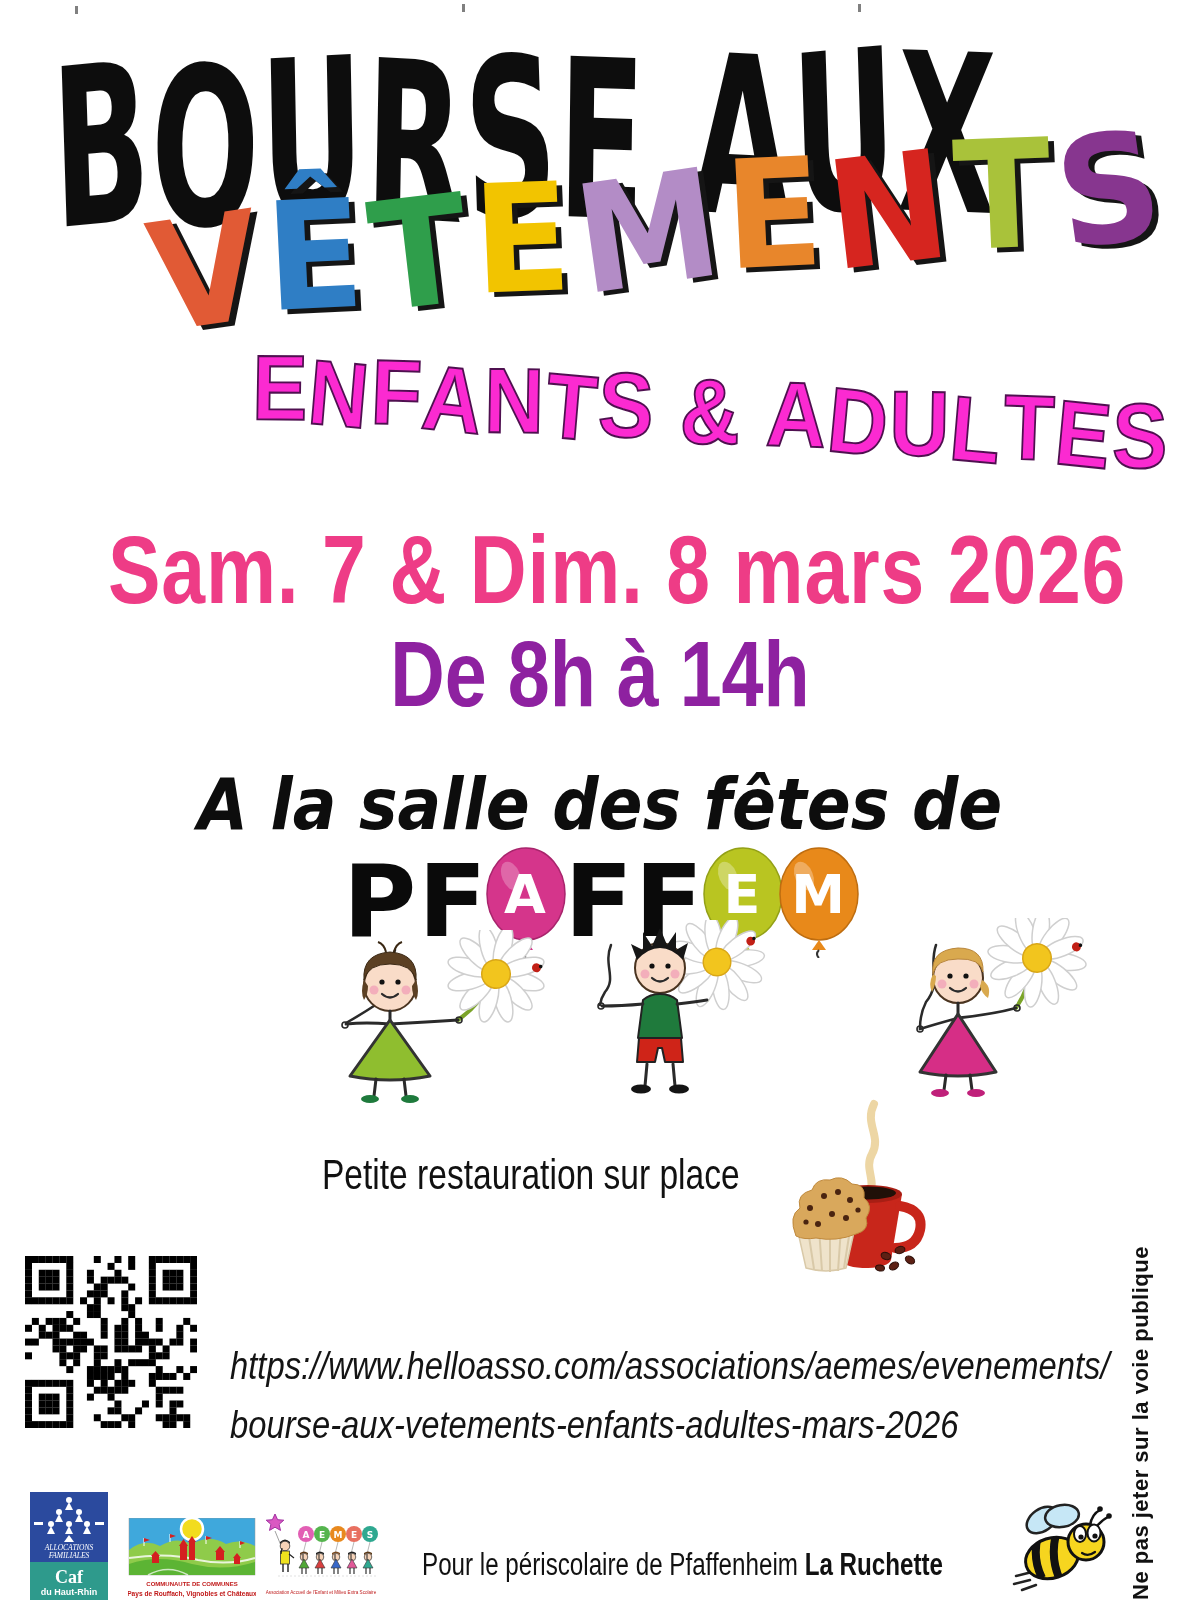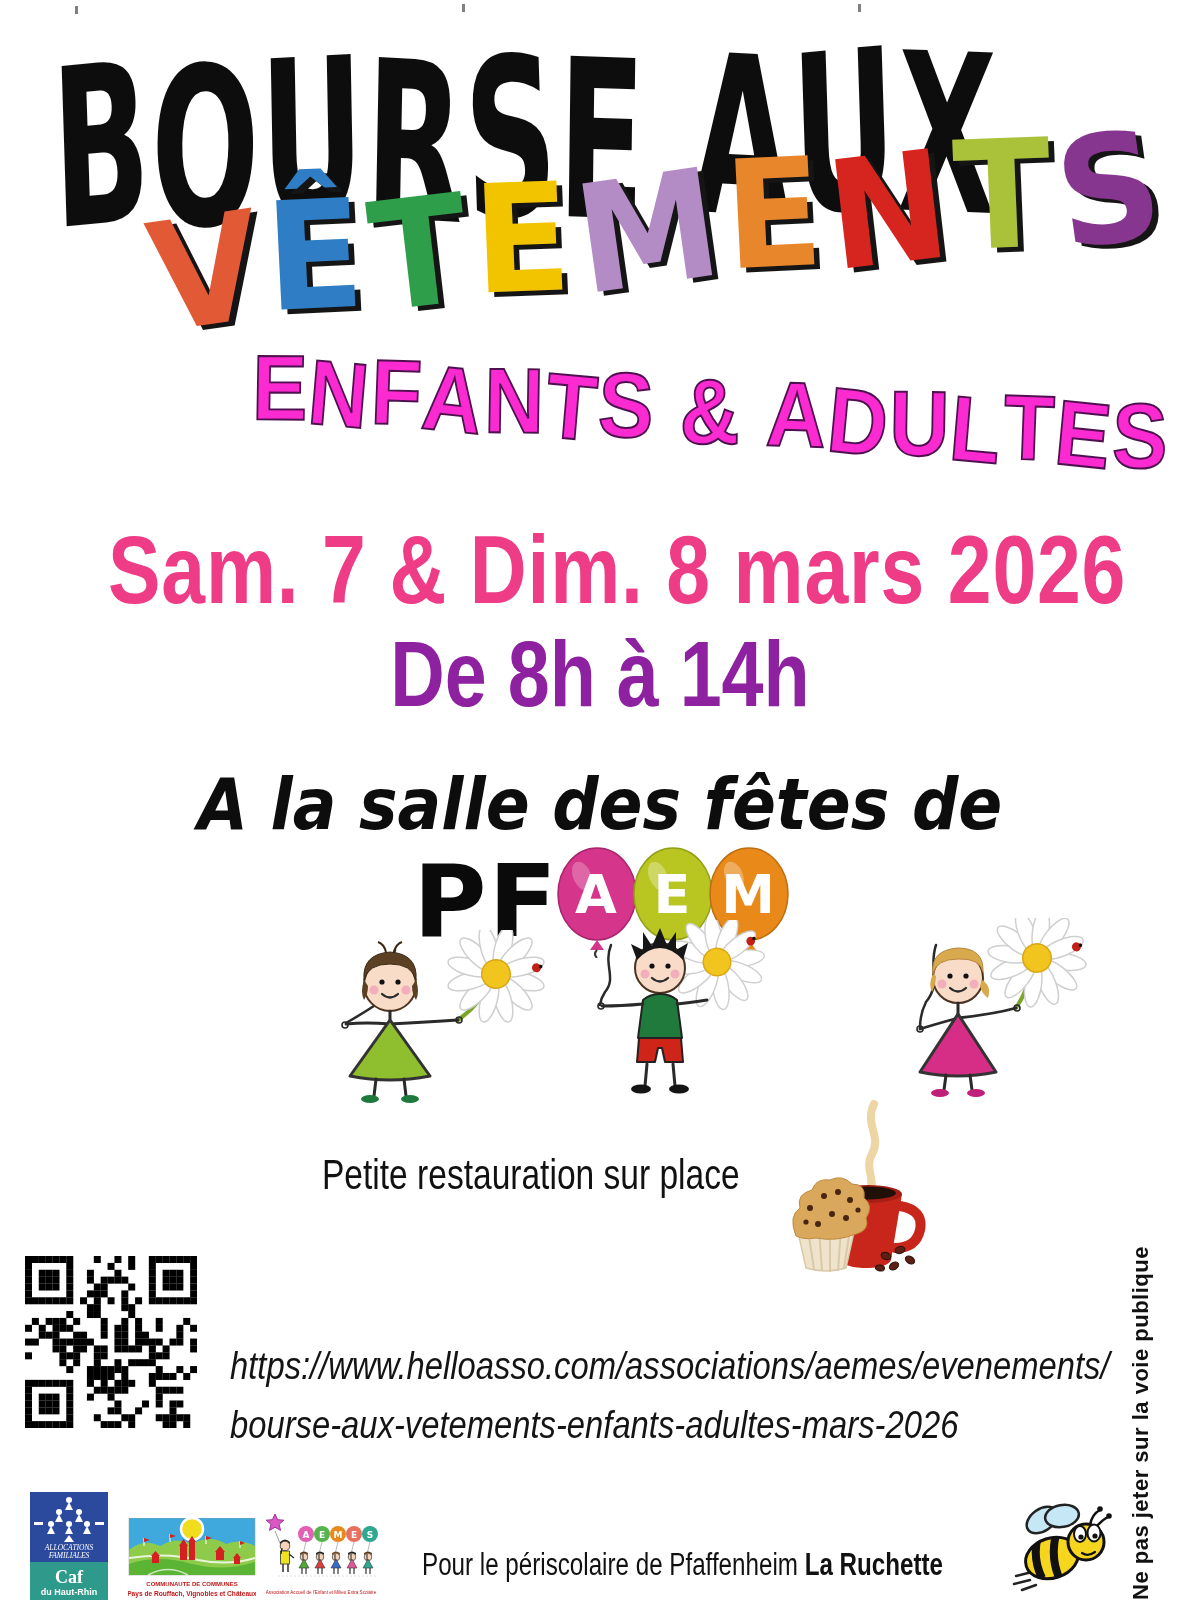--- a/index.html
+++ b/index.html
@@ -64,20 +64,21 @@
 
   <div class="pfaff-row">
     <span class="seg">PF</span>
     <svg class="balloon" width="82" height="112" viewBox="0 0 82 112">
       <ellipse cx="41" cy="48" rx="39" ry="46" fill="#D5358B" stroke="#A8246C" stroke-width="1.5"></ellipse>
       <ellipse cx="26" cy="30" rx="9" ry="15" fill="#ffffff" opacity="0.25" transform="rotate(-22 26 30)"></ellipse>
       <path d="M41,94 L34,104 L48,104 Z" fill="#D5358B"></path>
       <path d="M41,104 Q37,108 41,112" stroke="#333" stroke-width="2" fill="none"></path>
       <text x="41" y="67" text-anchor="middle" font-family="DejaVu Sans, sans-serif" font-size="54" font-weight="bold" fill="#ffffff">A</text>
     </svg>
+    <span class="seg">FF</span>
     <svg class="balloon" width="82" height="112" viewBox="0 0 82 112">
       <ellipse cx="41" cy="48" rx="39" ry="46" fill="#B9C521" stroke="#93A016" stroke-width="1.5"></ellipse>
       <ellipse cx="26" cy="30" rx="9" ry="15" fill="#ffffff" opacity="0.3" transform="rotate(-22 26 30)"></ellipse>
       <path d="M41,94 L34,104 L48,104 Z" fill="#B9C521"></path>
       <path d="M41,104 Q37,108 41,112" stroke="#333" stroke-width="2" fill="none"></path>
       <text x="41" y="67" text-anchor="middle" font-family="DejaVu Sans, sans-serif" font-size="54" font-weight="bold" fill="#ffffff">E</text>
     </svg>
     <svg class="balloon" width="82" height="112" viewBox="0 0 82 112">
       <ellipse cx="41" cy="48" rx="39" ry="46" fill="#E8891A" stroke="#BE6D10" stroke-width="1.5"></ellipse>
       <ellipse cx="26" cy="30" rx="9" ry="15" fill="#ffffff" opacity="0.3" transform="rotate(-22 26 30)"></ellipse>

